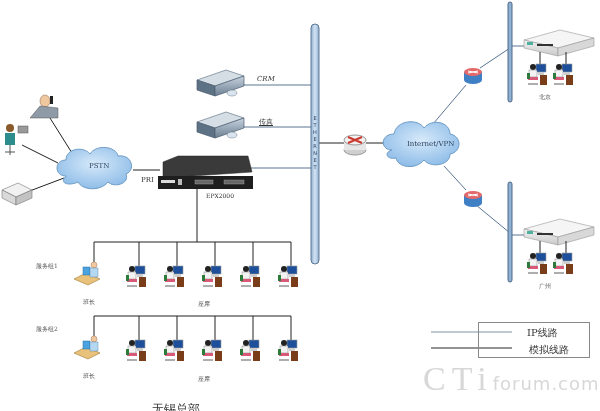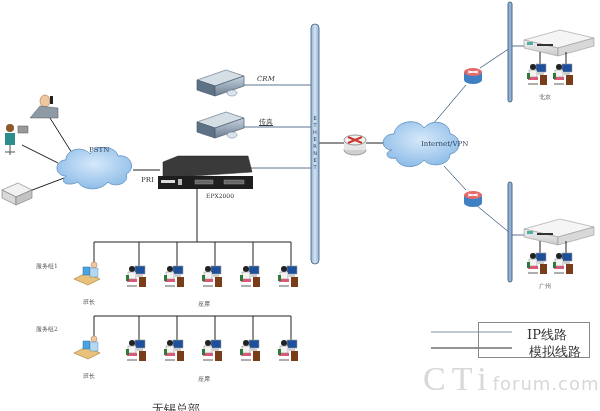--- a/index.html
+++ b/index.html
@@ -4,21 +4,21 @@
 <style>
   html, body { margin: 0; padding: 0; background: #ffffff; }
   body { width: 600px; height: 411px; overflow: hidden; position: relative;
          font-family: "DejaVu Serif", "Liberation Serif", serif; }
   #stage { position: absolute; left: 0; top: 0; width: 600px; height: 411px; }
   .lbl { position: absolute; font-size: 7px; color: #333; white-space: nowrap; }
   .lbl-cn { font-size: 6px; color: #555; }
   .cloud-lbl { position: absolute; font-size: 7px; color: #2b3f5c; white-space: nowrap; }
   .legend-box { position: absolute; left: 478px; top: 322px; width: 110px; height: 34px;
                 border: 1px solid #888; background: transparent; }
-  .legend-text { position: absolute; font-size: 13px; color: #333; white-space: nowrap; }
+  .legend-text { position: absolute; font-size: 10px; color: #333; white-space: nowrap; }
   .wm { position: absolute; left: 423px; top: 360px; color: #d8d8d8; white-space: nowrap; }
   .wm-big { font-family: Liberation Serif, serif; font-size: 34px; letter-spacing: 6px; font-weight: 300; }
   .wm-small { font-family: "DejaVu Sans", sans-serif; font-size: 18px; letter-spacing: 1px; }
 </style>
 </head>
 <body>
 
 <svg id="stage" width="600" height="411" viewBox="0 0 600 411" xmlns="http://www.w3.org/2000/svg">
   <defs>
     <radialGradient id="cloudGrad" cx="50%" cy="40%" r="60%">
@@ -336,22 +336,22 @@
         <rect x="566" y="264" width="7" height="10" fill="#7a3d1a"></rect>
         <rect x="553" y="262" width="3" height="6" fill="#2d7a3a"></rect>
         <path d="M554 273 L564 273" stroke="#333" stroke-width="0.8"></path>
       </g>
     </g>
 
   <line x1="431" y1="332" x2="512" y2="332" stroke="#7f93a8" stroke-width="1.2"></line>
   <line x1="431" y1="348" x2="512" y2="348" stroke="#2a2a2a" stroke-width="1.2"></line>
 </svg>
 
-<div class="cloud-lbl" style="left:89px;top:146px;">PSTN</div>
-<div class="cloud-lbl" style="left:421px;top:140px;">Internet/VPN</div>
+<div class="cloud-lbl" style="left:89px;top:162px;">PSTN</div>
+<div class="cloud-lbl" style="left:407px;top:140px;">Internet/VPN</div>
 <div class="lbl" style="left:141px;top:176px;">PRI</div>
 <div class="lbl" style="left:206px;top:192px;font-size:6px;">EPX2000</div>
 <div class="lbl" style="left:257px;top:75px;font-style:italic;">CRM</div>
 <div class="lbl" style="left:259px;top:117px;text-decoration:underline;">传真</div>
 <div class="lbl lbl-cn" style="left:539px;top:93px;">北京</div>
 <div class="lbl lbl-cn" style="left:539px;top:282px;">广州</div>
 
 <div class="lbl lbl-cn" style="left:36px;top:262px;">服务组1</div>
 <div class="lbl lbl-cn" style="left:83px;top:298px;">班长</div>
 <div class="lbl lbl-cn" style="left:198px;top:300px;">座席</div>

